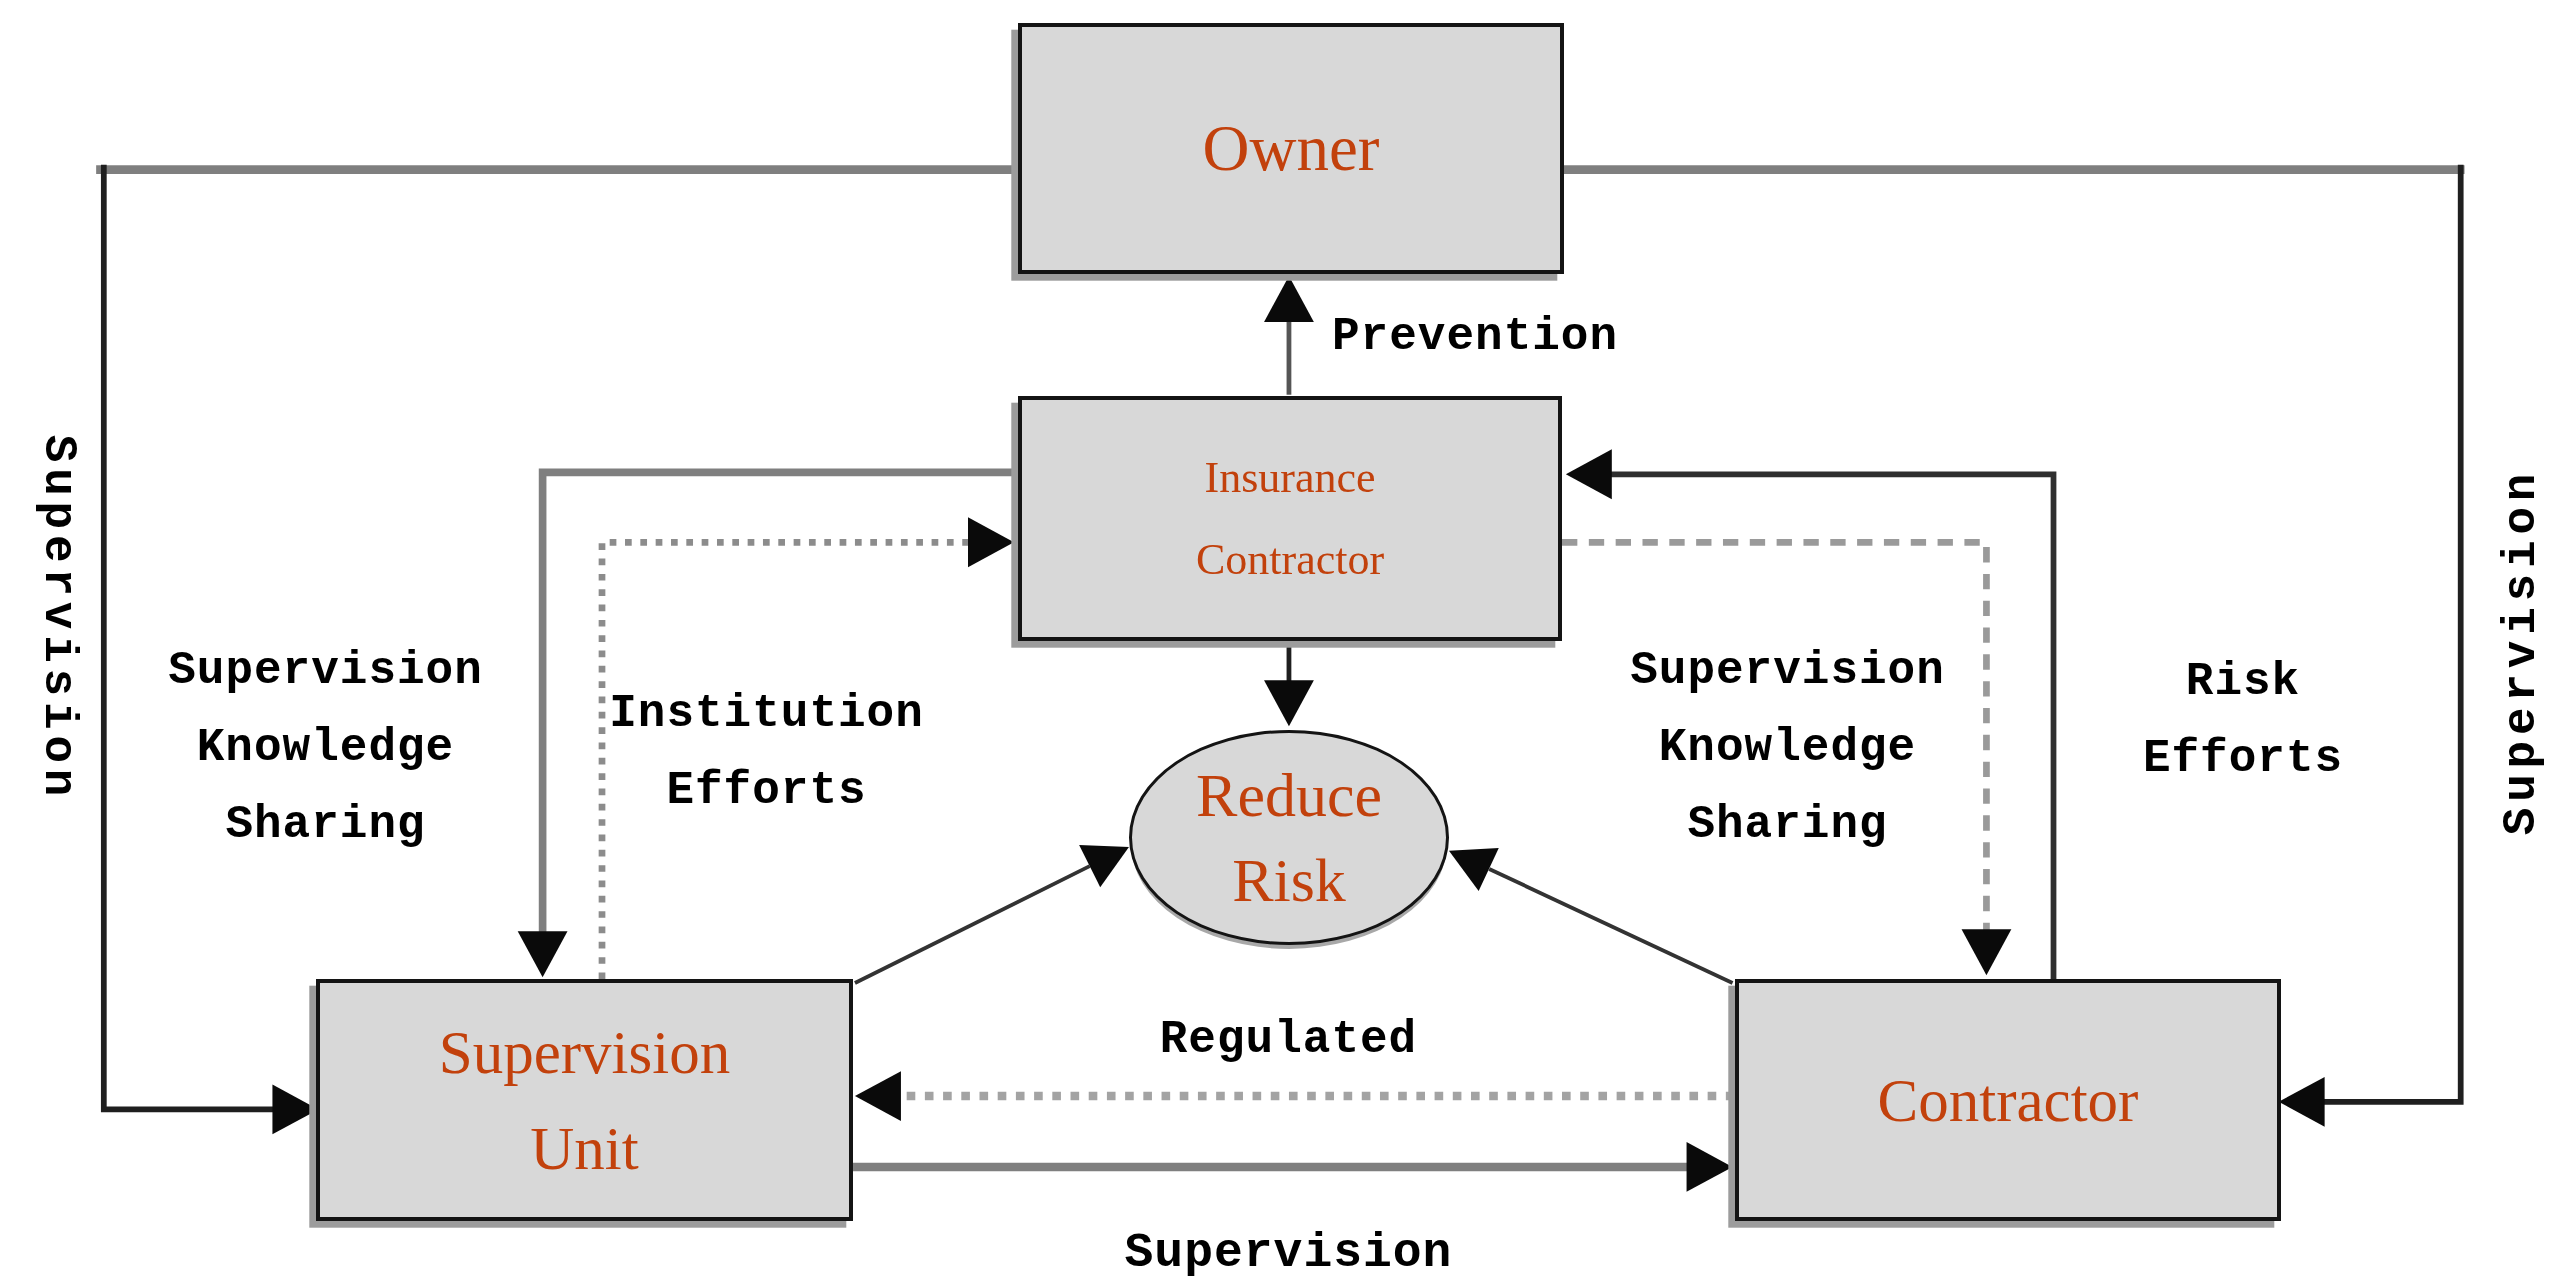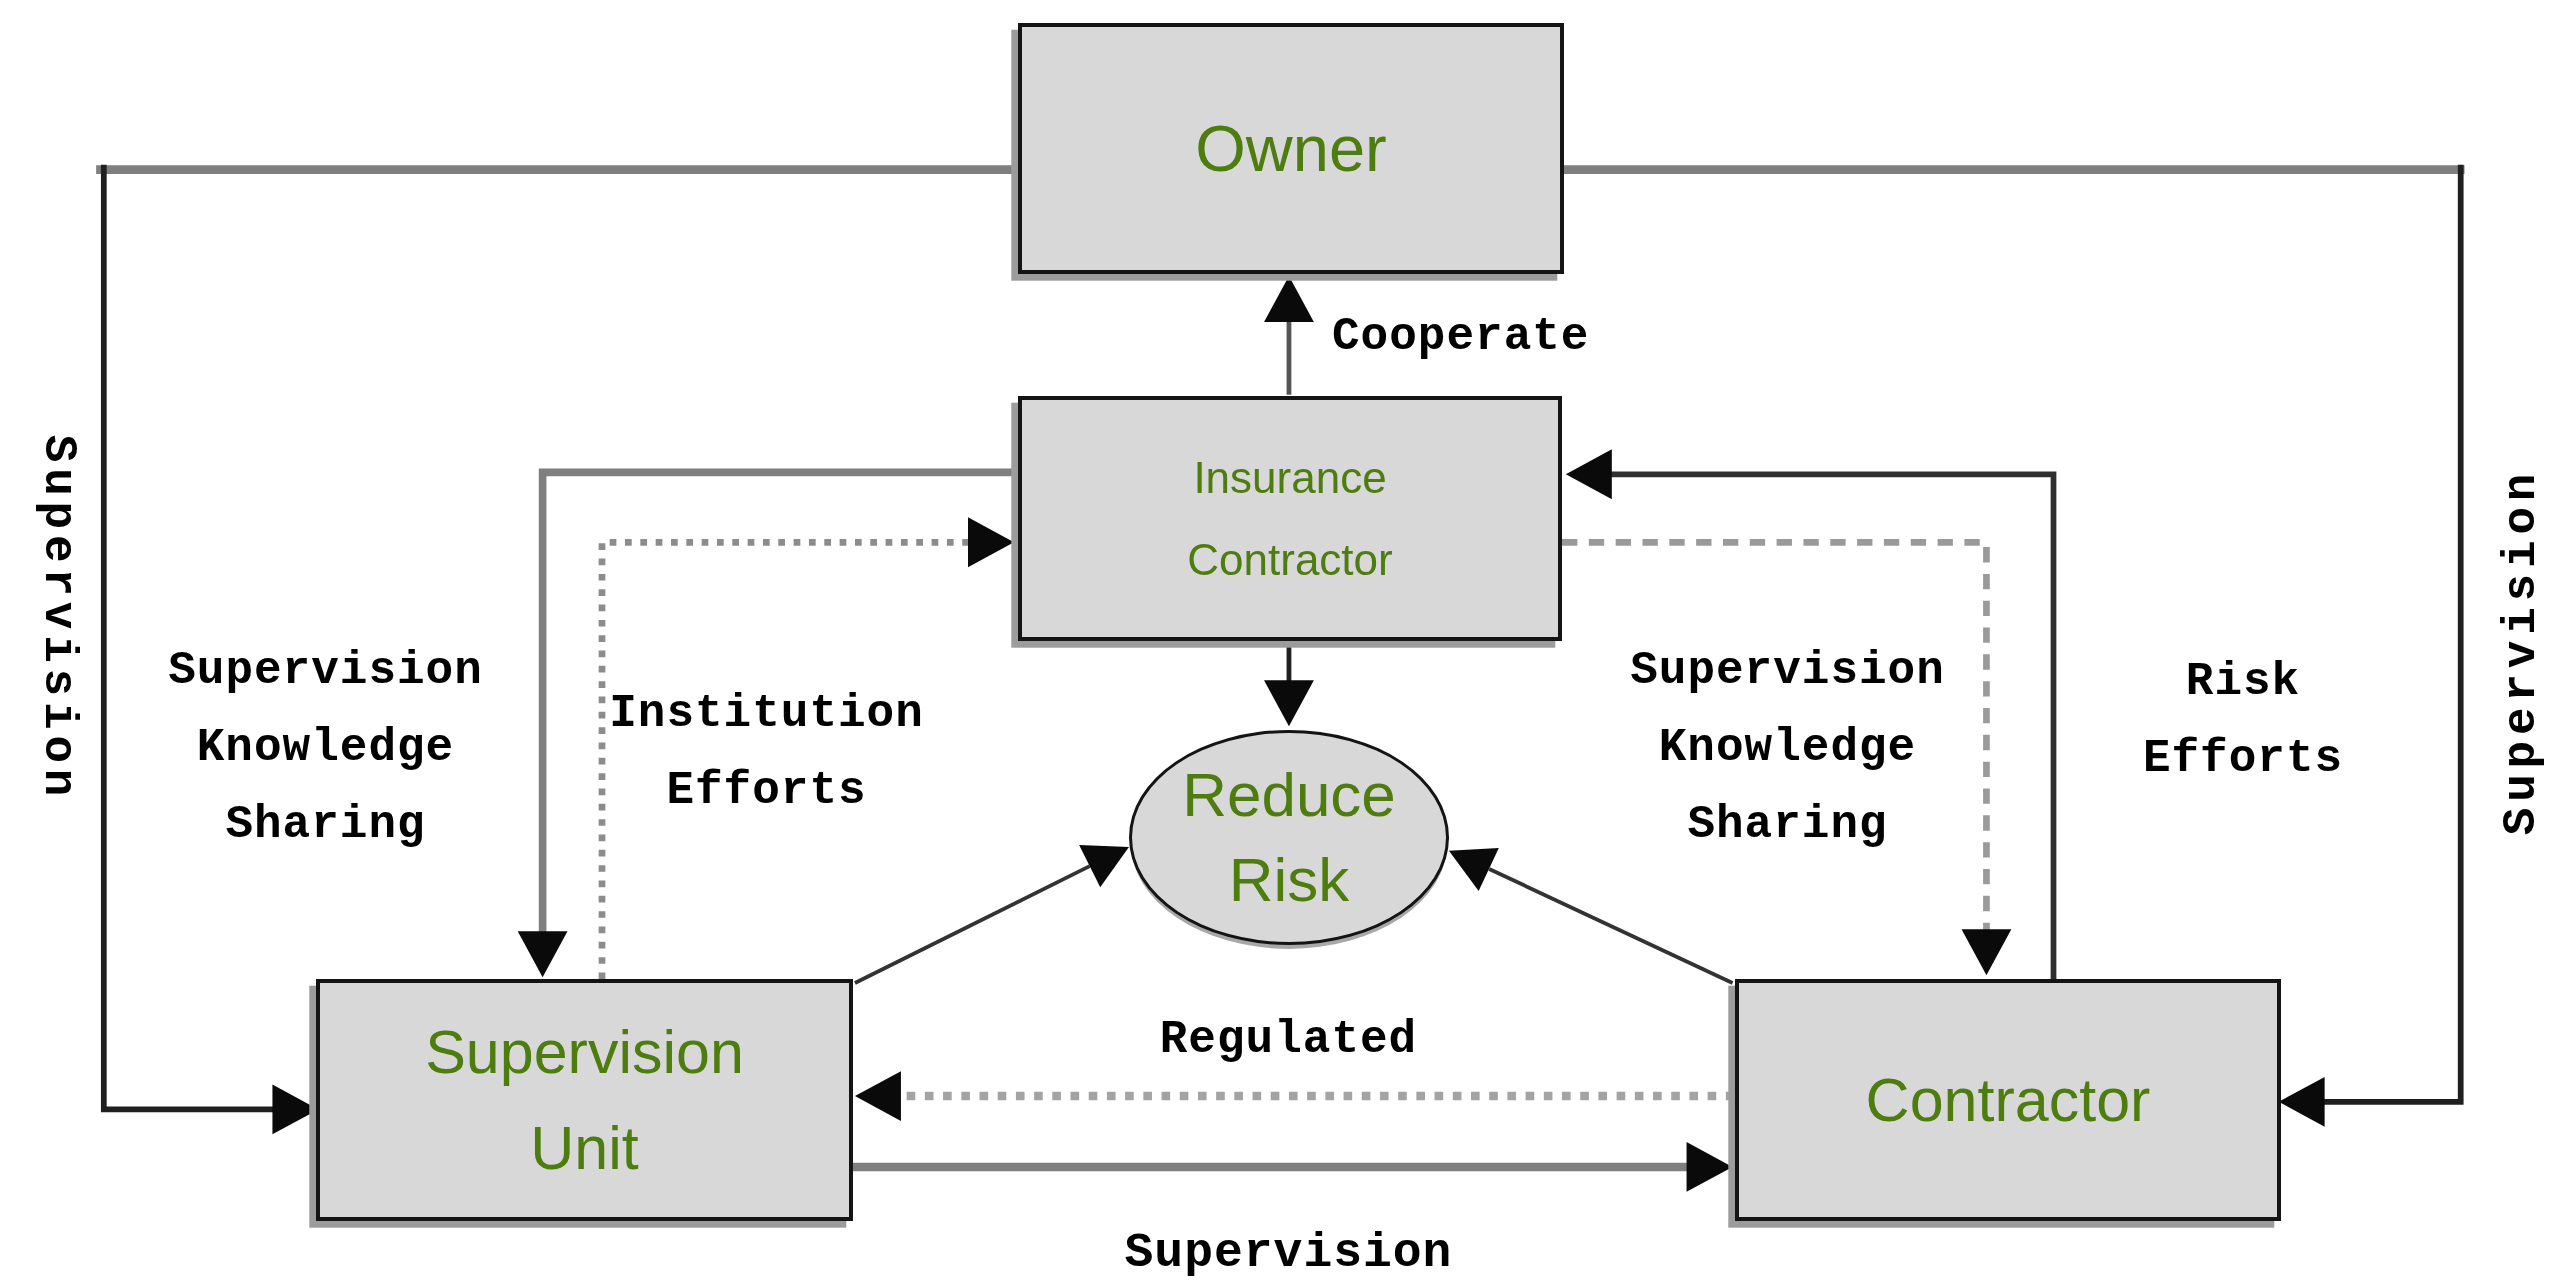--- a/index.html
+++ b/index.html
@@ -6,21 +6,21 @@
   .stage{
     position:relative;width:2576px;height:1280px;background:#ffffff;
     overflow:hidden;font-family:"Liberation Sans",sans-serif;
   }
   .wires{position:absolute;left:0;top:0;width:2576px;height:1280px;}
   .node{
     position:absolute;box-sizing:border-box;
     background:#d8d8d8;border:4.8px solid #141414;
     box-shadow:-6.7px 6.7px 0 #9c9c9c;
     display:flex;flex-direction:column;align-items:center;justify-content:center;
-    font-family:Liberation Sans, sans-serif;color:#4d7c0f;text-align:center;line-height:1;
+    font-family:Liberation Serif, serif;color:#c2410c;text-align:center;line-height:1;
   }
   .node .ln{display:block;}
   #owner{left:1018px;top:23px;width:546px;height:251px;font-size:65px;}
   #insurance{left:1018px;top:396px;width:544px;height:245px;font-size:44px;row-gap:38px;}
   #supervision-unit{left:316px;top:979px;width:537px;height:242px;font-size:61px;row-gap:35px;}
   #contractor{left:1735px;top:979px;width:546px;height:242px;font-size:61px;}
   #reduce-risk{
     left:1129px;top:730px;width:320px;height:215px;border-radius:50%;
     border-width:3.8px;font-size:62px;row-gap:23px;box-shadow:0 5.8px 0 -1.9px #a8a8a8;
   }
@@ -101,21 +101,21 @@
 
   <div class="node" id="supervision-unit">
     <span class="ln">Supervision</span>
     <span class="ln">Unit</span>
   </div>
 
   <div class="node" id="contractor">
     <span class="ln">Contractor</span>
   </div>
 
-  <div class="elabel" id="cooperate">Cooperate</div>
+  <div class="elabel" id="cooperate">Prevention</div>
 
   <div class="elabel" id="knowledge-left">
     <span style="display:block">Supervision</span>
     <span style="display:block">Knowledge</span>
     <span style="display:block">Sharing</span>
   </div>
 
   <div class="elabel" id="regulatory">
     <span style="display:block">Institution</span>
     <span style="display:block">Efforts</span>

